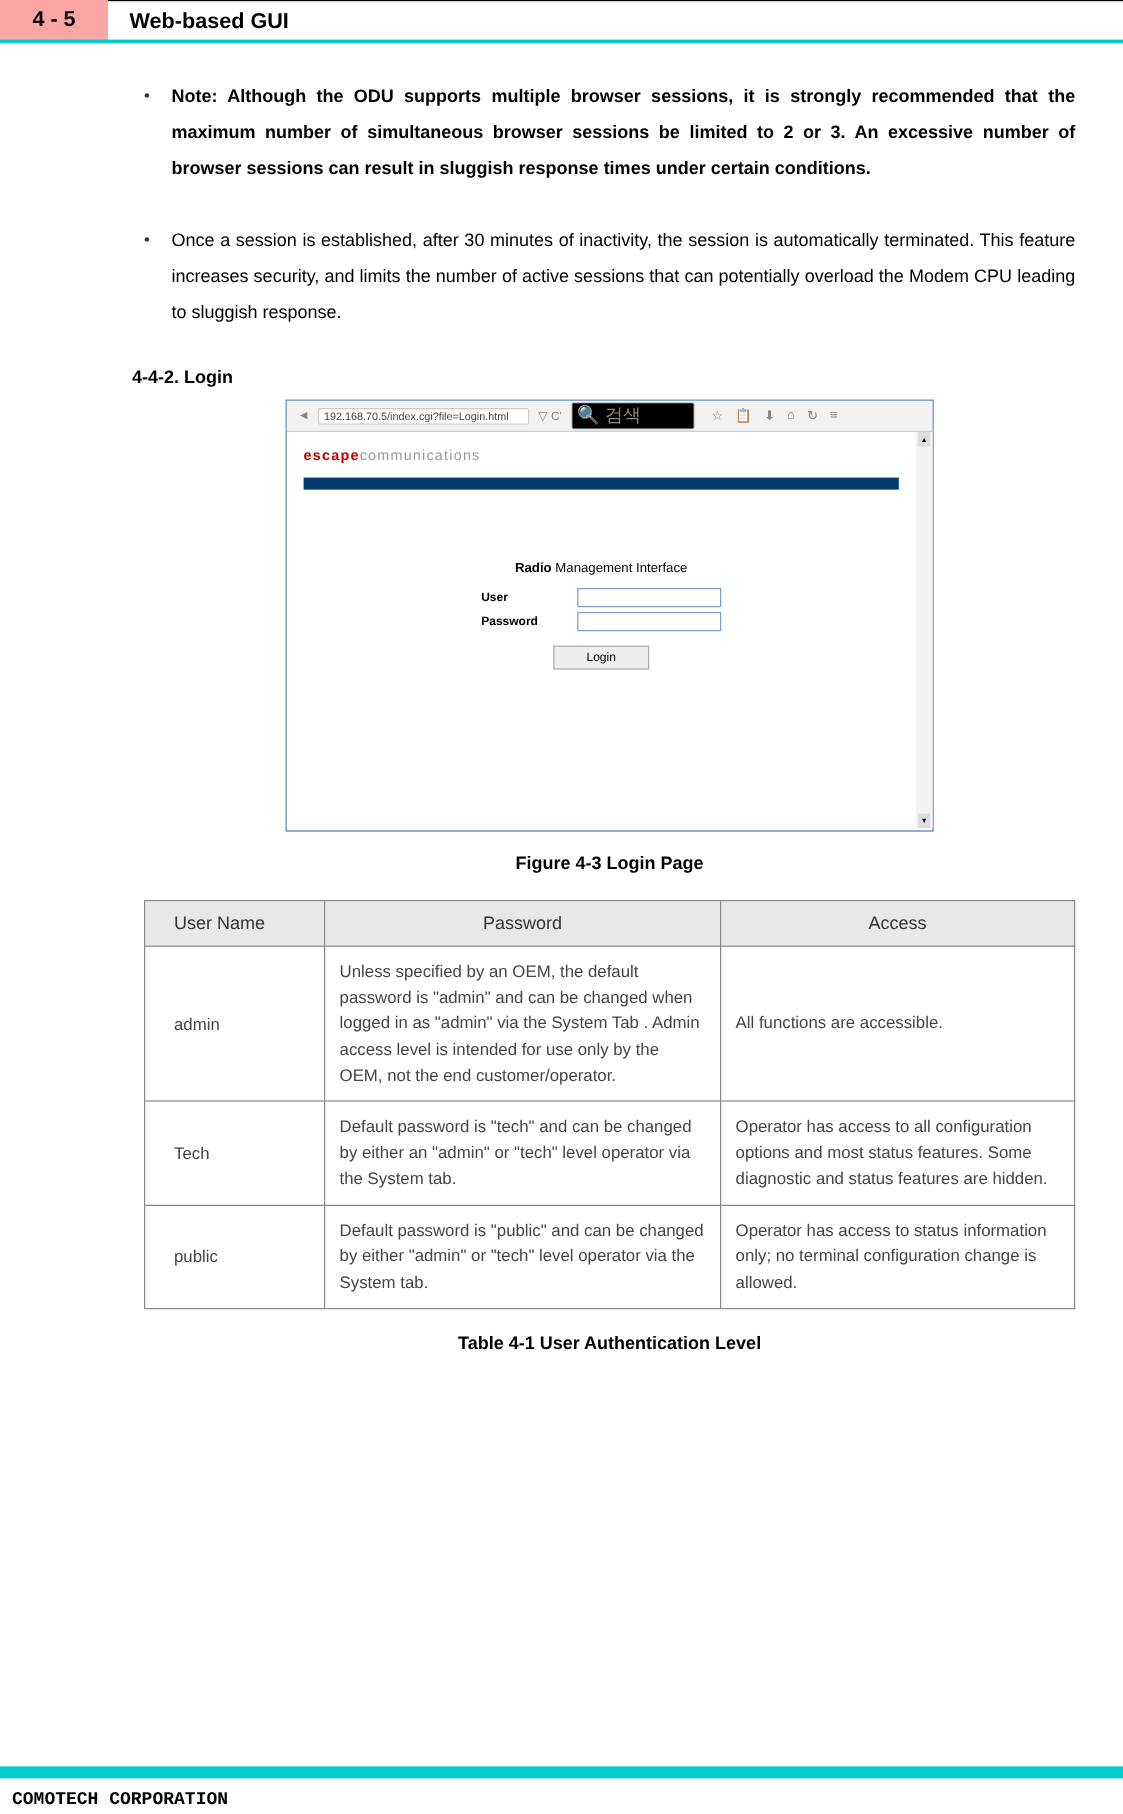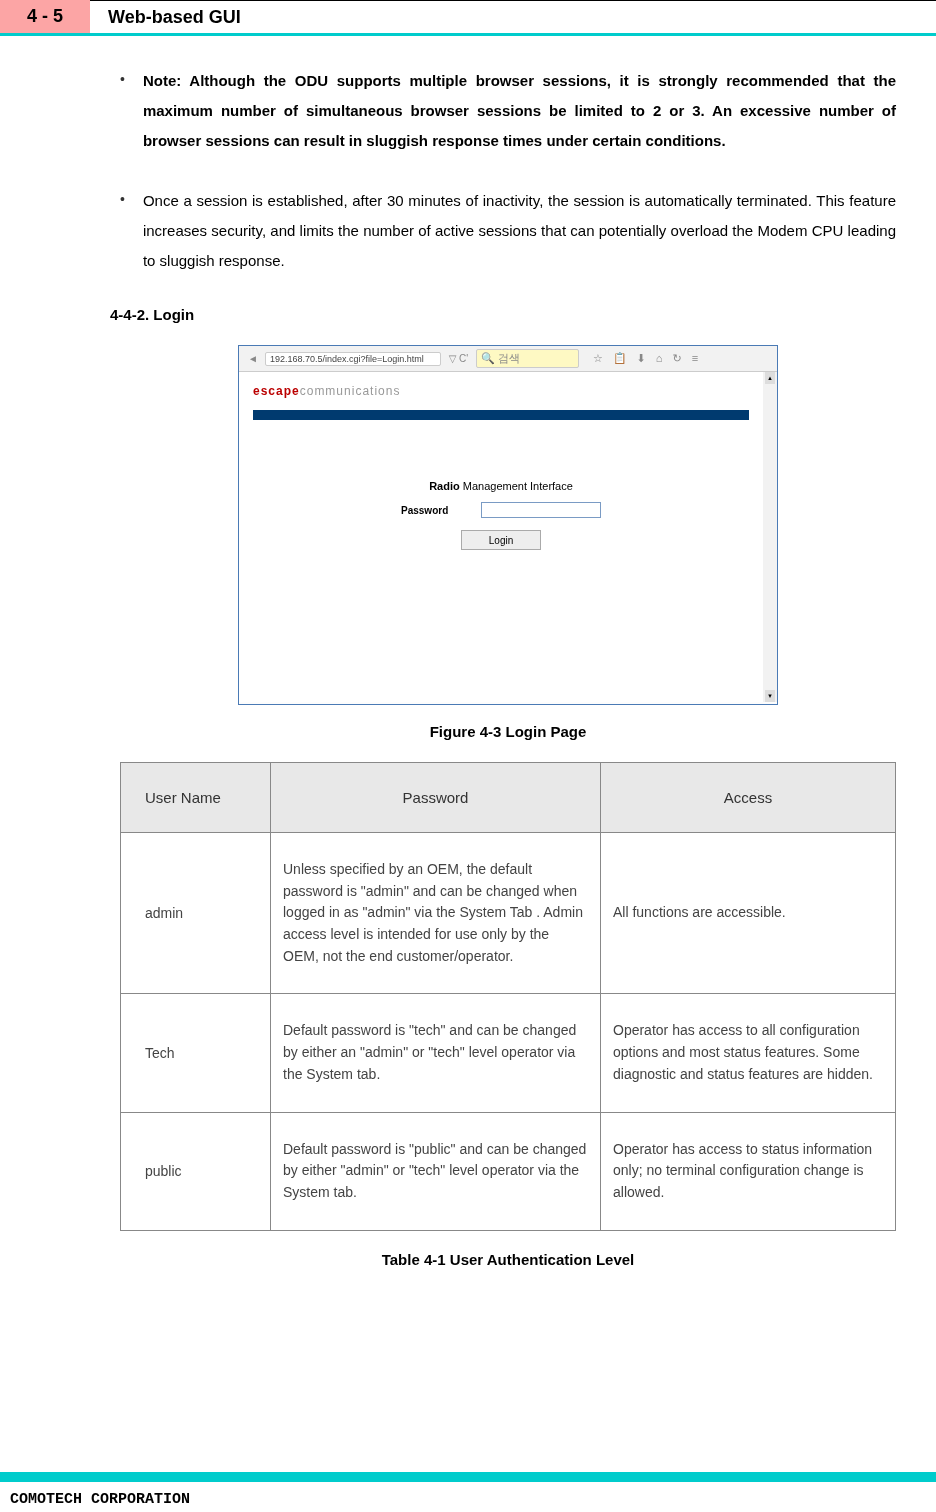--- a/index.html
+++ b/index.html
@@ -59,21 +59,21 @@
       line-height: 2.0;
       color: #000;
       text-align: justify;
     }
     .bold-text { font-weight: bold; }
     .section-heading {
       font-size: 15px;
       font-weight: bold;
       color: #000;
       margin-top: 12px;
-      margin-bottom: 22px;
+      margin-bottom: 10px;
       margin-left: -10px;
     }
     .login-screenshot {
       width: 540px;
       height: 360px;
       border: 1px solid #4a7ab5;
       margin: 0 auto 18px auto;
       background: #fdfdfd;
       position: relative;
     }
@@ -97,24 +97,24 @@
       background: #fff;
       border: 1px solid #ccc;
       padding: 1px 4px;
       font-size: 9px;
       color: #444;
       border-radius: 2px;
     }
     .refresh-box { font-size: 10px; color: #888; margin: 0 4px; }
     .search-box {
       flex: 0.28;
-      background: #fef9c3;
+      background: #000000;
       border: 1px solid #ccc;
       padding: 1px 4px;
-      font-size: 11px;
+      font-size: 15px;
       color: #888;
       border-radius: 2px;
     }
     .toolbar-icons {
       display: flex;
       gap: 10px;
       margin-left: 10px;
       color: #888;
       font-size: 11px;
     }
@@ -192,21 +192,21 @@
       font-size: 15px;
       margin-bottom: 22px;
     }
     .auth-table {
       width: 100%;
       border-collapse: collapse;
       margin-bottom: 20px;
     }
     .auth-table th, .auth-table td {
       border: 1px solid #888;
-      padding: 26px 12px;
+      padding: 10px 12px;
       vertical-align: middle;
       font-size: 14px;
       color: #444;
     }
     .auth-table th {
       background: #e8e8e8;
       font-weight: normal;
       text-align: center;
       font-size: 15px;
       color: #333;
@@ -292,20 +292,24 @@
       <div class="scroll-arrow-bottom">▾</div>
       <div class="escape-logo">
         <span class="escape-red">escape</span><span class="escape-gray">communications</span>
       </div>
       <div class="blue-divider"></div>
       <div class="login-form-area">
         <div class="radio-title">
           <strong>Radio</strong><span> Management Interface</span>
         </div>
         <div class="form-row">
+          <span class="form-label">User</span>
+          <span class="form-input"></span>
+        </div>
+        <div class="form-row">
           <span class="form-label">Password</span>
           <span class="form-input"></span>
         </div>
         <div class="login-btn">Login</div>
       </div>
     </div>
   </div>
 
   <div class="figure-caption">Figure 4-3 Login Page</div>
 

